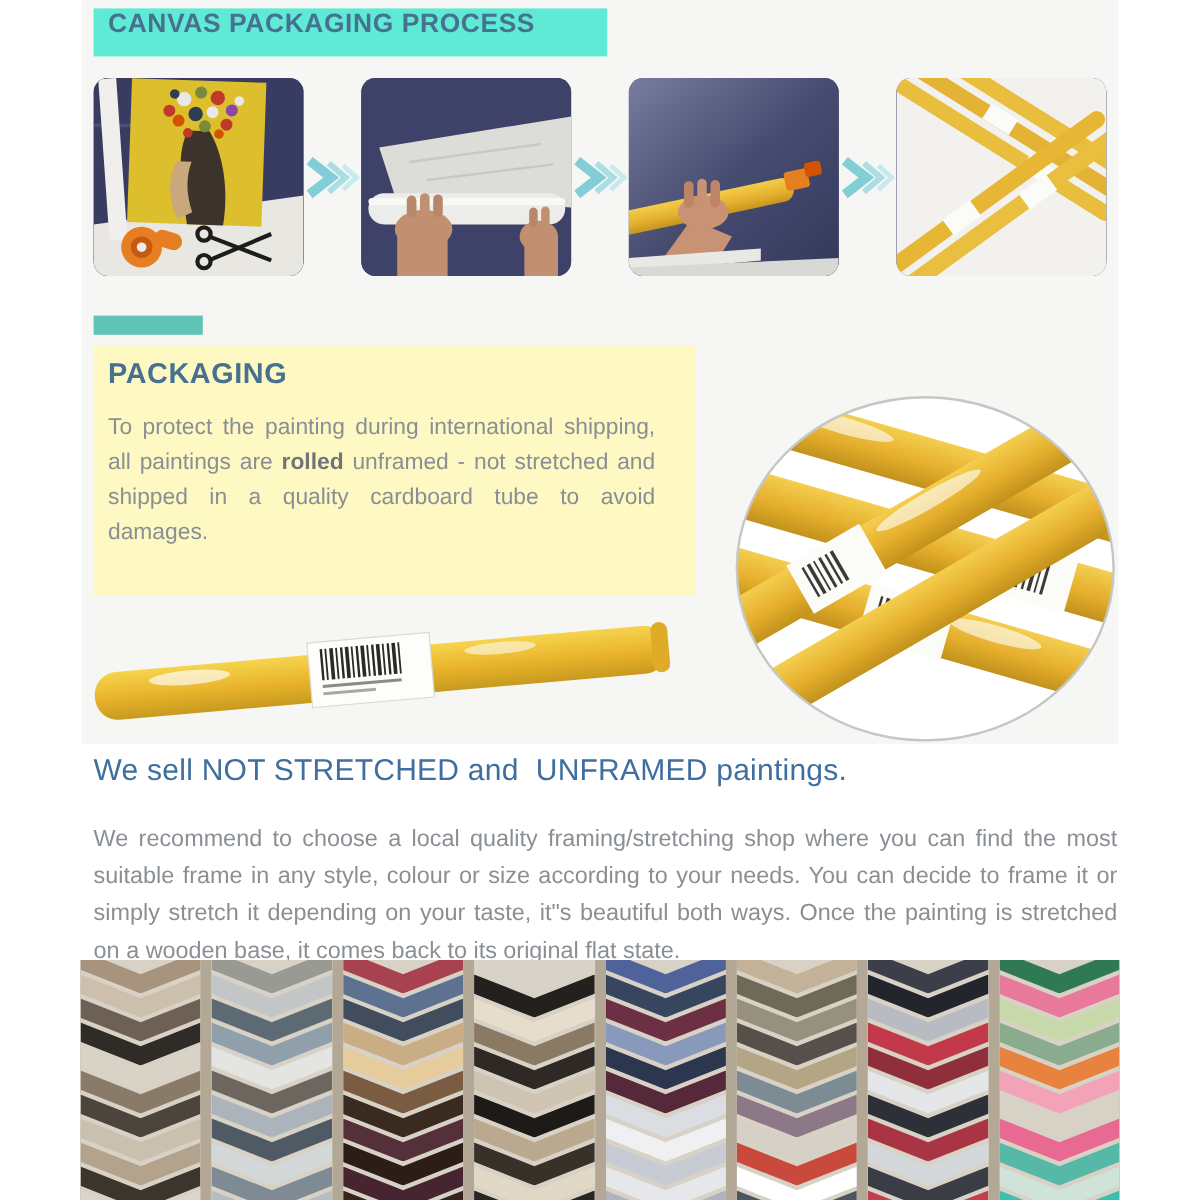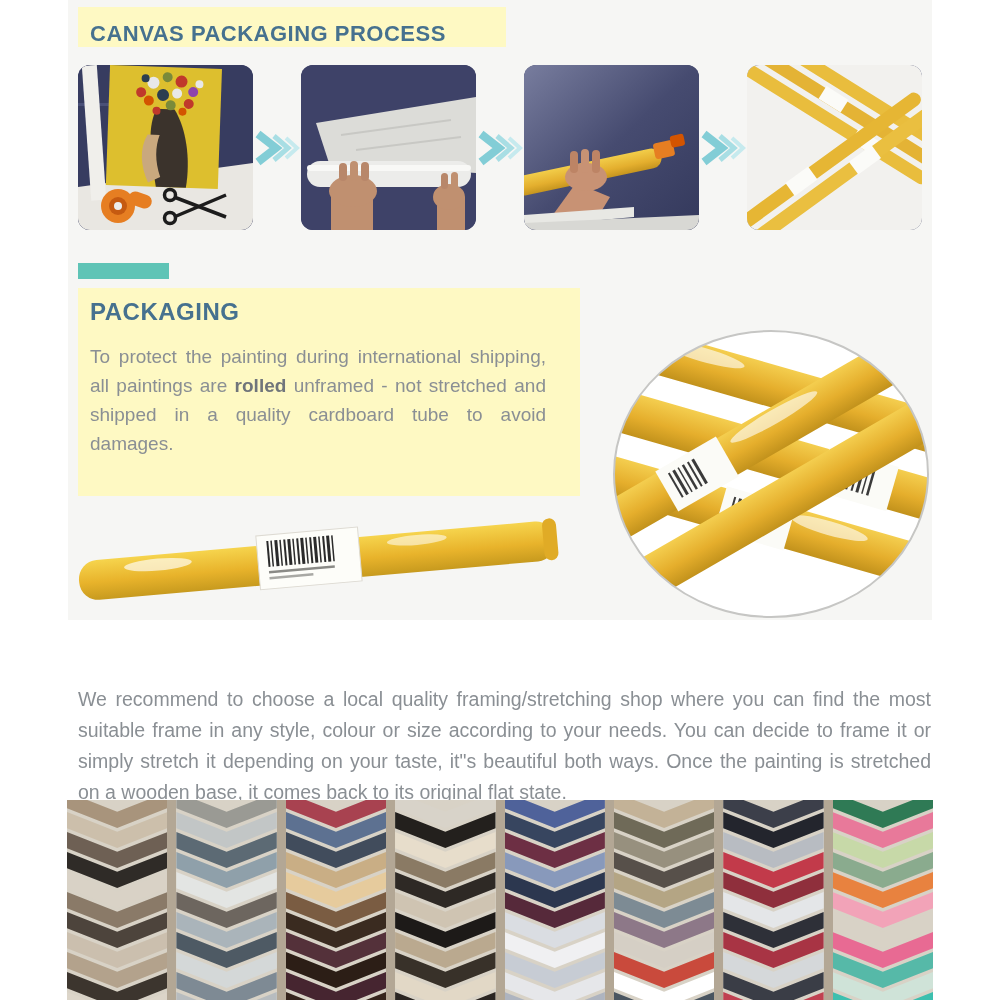--- a/index.html
+++ b/index.html
@@ -1,20 +1,20 @@
 <!DOCTYPE html>
 <html style="--page-bg: #ffffff; --panel-bg: #f6f6f4; --heading-blue: #46718f; --sell-blue: #3f6f9f; --body-gray: #8a8f94; --teal-bar: #5fc4b6; --arrow-teal: #84ced8; --photo-navy: #3a3f64; --tube-yellow: #eabb38; --frame-rail: #b3a795;"><head>
 <meta charset="utf-8">
 <style>
   html,body{margin:0;padding:0;background:#fff;}
   .page{position:relative;width:1000px;height:1000px;background:var(--page-bg,#fff);overflow:hidden;
         font-family:"Liberation Sans",sans-serif;}
   .top-section{position:absolute;left:68px;top:0;width:864px;height:620px;background:var(--panel-bg,#f6f6f4);}
-  .title-box{position:absolute;left:10px;top:7px;width:428px;height:40px;background:#fef9c3;
-             display:flex;align-items:flex-end;padding-left:12px;box-sizing:border-box;}
+  .title-box{position:absolute;left:10px;top:7px;width:428px;height:40px;background:#5eead4;
+             display:flex;align-items:flex-start;padding-left:12px;box-sizing:border-box;}
   .title-box span{font-size:22px;font-weight:bold;letter-spacing:.5px;color:var(--heading-blue,#46718f);}
   .process-row{position:absolute;left:10px;top:65px;display:flex;align-items:center;}
   .photo{width:175px;height:165px;border-radius:12px;overflow:hidden;flex:0 0 auto;background:#3a3f64;}
   .photo svg{display:block;}
   .arrow{width:48px;height:165px;display:flex;align-items:center;justify-content:center;flex:0 0 auto;}
   .teal-bar{position:absolute;left:10px;top:263px;width:91px;height:16px;background:var(--teal-bar,#5fc4b6);}
   .pack-panel{position:absolute;left:10px;top:288px;width:502px;height:208px;background:#fef9c3;
               box-sizing:border-box;padding:10px 16px 0 12px;}
   .pack-heading{font-size:24px;font-weight:bold;letter-spacing:.5px;color:var(--heading-blue,#46718f);margin:0;}
   .pack-body{margin:16px 18px 0 0;font-size:19px;line-height:29px;color:var(--body-gray,#8a8f94);
@@ -281,20 +281,21 @@
                 <rect x="97" y="92" width="3" height="28"></rect>
             </g>
             <ellipse cx="190" cy="96" rx="50" ry="7" fill="#ffffff" opacity="0.6"></ellipse>
           </g>
         </g>
         <ellipse cx="159" cy="144" rx="157" ry="143" fill="none" stroke="#c6c6c4" stroke-width="2"></ellipse>
       </svg>
     </div>
   </div>
 
+  <h2 class="sell-heading">We sell NOT STRETCHED and  UNFRAMED paintings.</h2>
 
   <p class="recommend">We recommend to choose a local quality framing/stretching shop where you can find the most suitable frame in any style, colour or size according to your needs. You can decide to frame it or simply stretch it depending on your taste, it"s beautiful both ways. Once the painting is stretched on a wooden base, it comes back to its original flat state.</p>
 
   <div class="frames-photo">
       <div class="frame-col">
         <div class="chevron" style="background: rgb(168, 148, 124);"></div>
         <div class="chevron" style="background: rgb(204, 191, 171);"></div>
         <div class="chevron" style="background: rgb(110, 96, 84);"></div>
         <div class="chevron" style="background: rgb(47, 43, 39);"></div>
         <div class="chevron" style="background: rgb(217, 210, 198);"></div>

